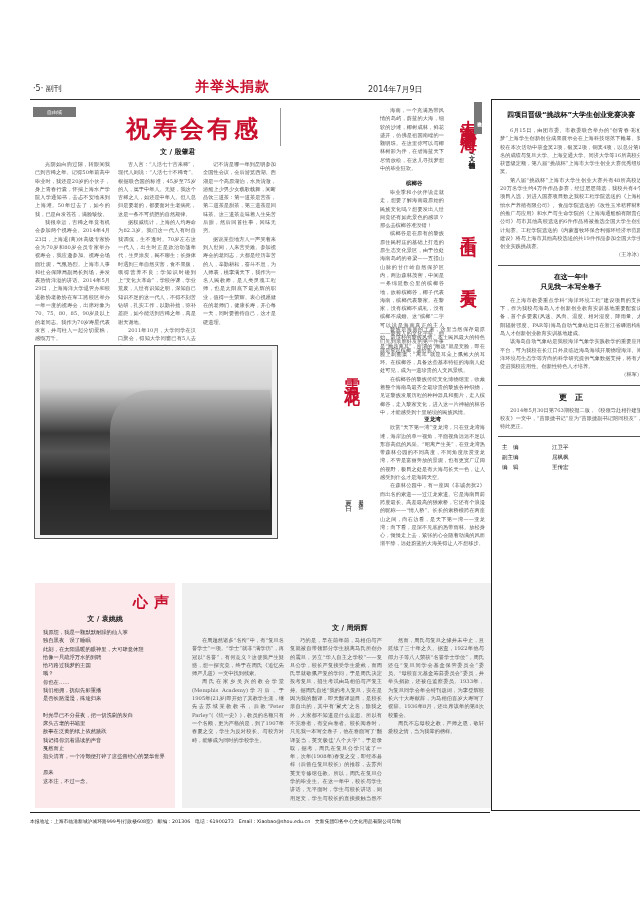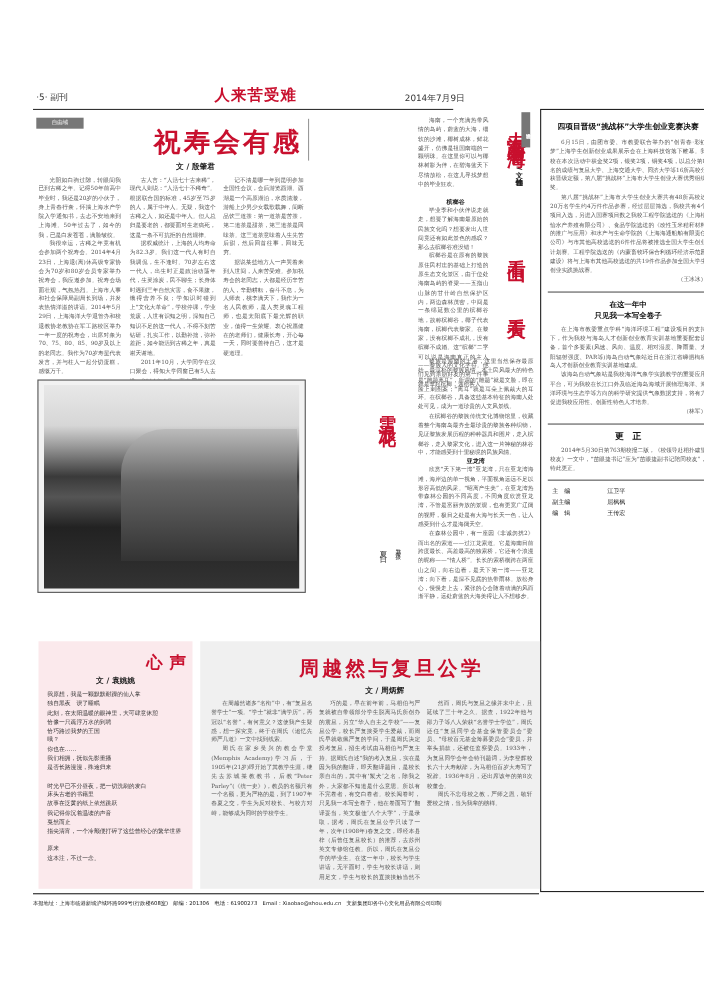--- a/index.html
+++ b/index.html
@@ -3,21 +3,21 @@
 <meta charset="utf-8">
 <style>
 *{margin:0;padding:0;box-sizing:border-box;}
 body{width:640px;height:905px;background:#fff;position:relative;overflow:hidden;font-family:"DejaVu Serif",serif;color:#333;}
 .abs{position:absolute;}
 .masthead-page{left:33px;top:83px;font-size:8px;color:#333;font-family:"DejaVu Sans",sans-serif;}
 .masthead-title{left:195px;top:78px;font-size:14px;color:#c8102e;font-weight:bold;font-family:"DejaVu Serif",serif;letter-spacing:1px;}
 .masthead-date{left:368px;top:84px;font-size:8px;color:#333;font-family:"DejaVu Sans",sans-serif;}
 .masthead-rule{left:30px;top:99px;width:382px;height:1px;background:#333;}
 .column-tag{left:33px;top:107px;width:43px;height:10px;background:#777;color:#fff;font-size:5px;text-align:center;line-height:10px;font-family:"DejaVu Sans",sans-serif;}
-.h1{left:140px;top:113px;font-size:24px;color:#c8102e;font-weight:bold;letter-spacing:3px;}
+.h1{left:126px;top:113px;font-size:24px;color:#c8102e;font-weight:bold;letter-spacing:3px;}
 .byline{font-family:"DejaVu Sans",sans-serif;font-weight:bold;font-size:7px;color:#222;}
 .body-text{font-size:5.2px;line-height:8.3px;color:#555;text-align:justify;text-indent:10px;}
 .col{position:absolute;}
 .divider-v{background:#999;width:1px;}
 .photo-box{left:34px;top:345px;width:244px;height:194px;border:1px solid #555;background:#f2f2f2;}
 .photo-img{position:absolute;left:5px;top:4px;width:232px;height:185px;background:linear-gradient(180deg,#e8e8e8 0%,#d6d6d6 20%,#9a9a9a 30%,#3a3a3a 45%,#555 55%,#222 70%,#333 100%);}
 .photo-water{position:absolute;left:70px;top:40px;width:160px;height:120px;background:linear-gradient(180deg,#bbb 0%,#666 40%,#333 100%);border-radius:40px 0 0 0;}
 .poem-title{font-size:16px;color:#c8102e;font-weight:bold;writing-mode:vertical-rl;letter-spacing:6px;}
 .vert{writing-mode:vertical-rl;}
 .sidebar{left:491px;top:99px;width:160px;height:712px;border:1px solid #222;}
@@ -27,21 +27,21 @@
 .pink{left:35px;top:583px;width:140px;height:225px;background:#fbe9ec;}
 .grey{left:182px;top:583px;width:309px;height:225px;background:#f0f0f0;}
 .footer{left:30px;top:818px;font-size:4.8px;color:#222;font-family:"DejaVu Sans",sans-serif;white-space:nowrap;}
 .footer-rule{left:30px;top:812px;width:460px;height:1px;background:#222;}
 .poem-line{font-size:5.3px;line-height:8.3px;color:#333;white-space:nowrap;}
 </style>
 </head>
 <body>
 
 <div class="abs masthead-page">·5· 副刊</div>
-<div class="abs masthead-title">人来苦受难</div>
+<div class="abs masthead-title">并举头捐款</div>
 <div class="abs masthead-date">2014年7月9日</div>
 <div class="abs masthead-rule"></div>
 
 <div class="abs column-tag">自由域</div>
 
 <div class="abs h1">祝寿会有感</div>
 <div class="abs byline" style="left:160px;top:147px;">文 / 殷肇君</div>
 
 <div class="col" style="left:35px;top:160px;width:75px;">
   <p class="body-text">光阴如白驹过隙，转眼间我已到古稀之年。记得50年前高中毕业时，我还是20岁的小伙子，身上青春行囊，怀揣上海水产学院入学通知书，去忐不安地来到上海滩。50年过去了，如今的我，已是白发苍苍，满脸皱纹。</p>
@@ -137,21 +137,20 @@
     <div class="poem-line">我记得你沉着温读的声音</div>
     <div class="poem-line">戛然而止</div>
     <div class="poem-line" style="white-space:normal;">指尖清宵，一个冷颤便打碎了这些曾经心的繁华世界</div>
     <div class="poem-line" style="height:8px;"></div>
     <div class="poem-line">原来</div>
     <div class="poem-line">这本注，不过一念。</div>
   </div>
 </div>
 
 <div class="abs grey">
-  <div style="position:absolute;left:90px;top:13px;font-size:18px;font-weight:bold;color:#c8102e;letter-spacing:3px;">周越然与复旦公学</div>
   <div class="byline" style="position:absolute;left:150px;top:40px;">文 / 周炳辉</div>
   <div style="position:absolute;left:10px;top:53px;width:92px;height:165px;overflow:hidden;">
     <p class="body-text">在周越然诸多“名衔”中，有“复旦名誉学士”一项。“学士”就非“满学历”，再冠以“名誉”，有何意义？这使我产生疑惑，想一探究竟，终于在周氏《追忆先师严几道》一文中找到线索。</p>
     <p class="body-text">周氏在家乡吴兴的教会学堂(Memphis Academy)学习后，于1905年(21岁)即开始了其教学生涯，继先去苏城某教教书，后教“Peter Parley”(《统一史》)，教员的名额只有一个名额，更为严格的是，到了1907年春夏之交，学生为反对校长、与校方对峙，能够成为同时的学校学生。</p>
   </div>
   <div style="position:absolute;left:108px;top:53px;width:92px;height:165px;overflow:hidden;">
     <p class="body-text">巧的是，早在前年前，马相伯与严复就被自带领部分学生脱离马氏所创办的震旦，另立“华人自主之学校”——复旦公学，校长严复接受学生爱戴，而周氏早就敬佩严复的学问，于是周氏决定投考复旦，招生考试由马相伯与严复主持。据周氏自述“我的考入复旦，实在是因为我的翻译，即天翻译题目，是校长亲自出的，其中有‘鬣犬’之名，除我之外，大家都不知道是什么意思。所以有不完卷者，有交白卷者。校长阅卷时，只见我一本写全卷子，他在卷面写了‘翻译妥当，英文极佳’八个大字”，于是录取，据考，周氏在复旦公学只读了一年，次年(1908年)春复之交，即经本县梓（后曾任复旦校长）的推荐，去苏州英文专修馆任教。所以，周氏在复旦公学的毕业生。在这一年中，校长与学生讲话，无平面时，学生与校长讲话，则用足文，学生与校长的直接接触当然不可能多，周氏自也不可能受到严校长太多的直接教导。至于称严复为“严师”，则属情理中事。</p>
   </div>
   <div style="position:absolute;left:206px;top:53px;width:96px;height:165px;overflow:hidden;">
     <p class="body-text">然而，周氏与复旦之缘并未中止，且延续了三十年之久。据查，1922年他与邵力子等八人荣获“名誉学士学位”，周氏还任“复旦同学会基金保管委员会”委员、“母校百元基金筹募委员会”委员，并举头捐款，还被任监察委员。1933年，为复旦同学会年会特刊题词，为李登辉校长六十大寿献辞，为马相伯百岁大寿写了祝辞。1936年8月，还出席该年的第8次校董会。</p>

